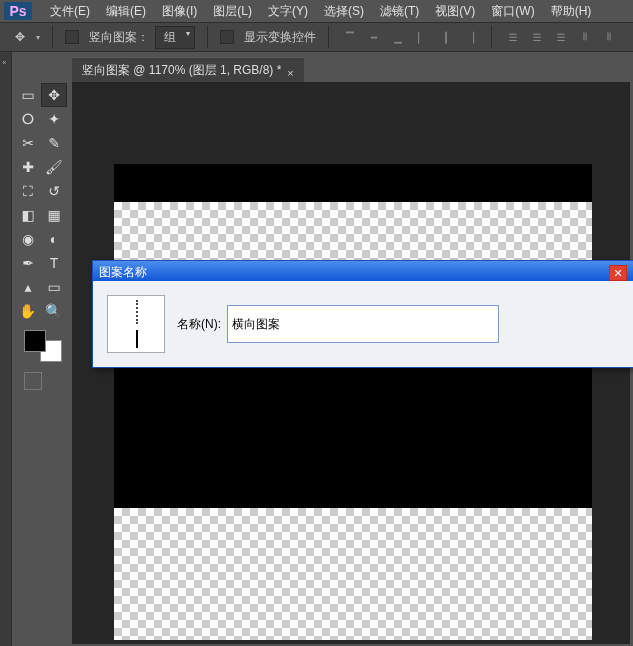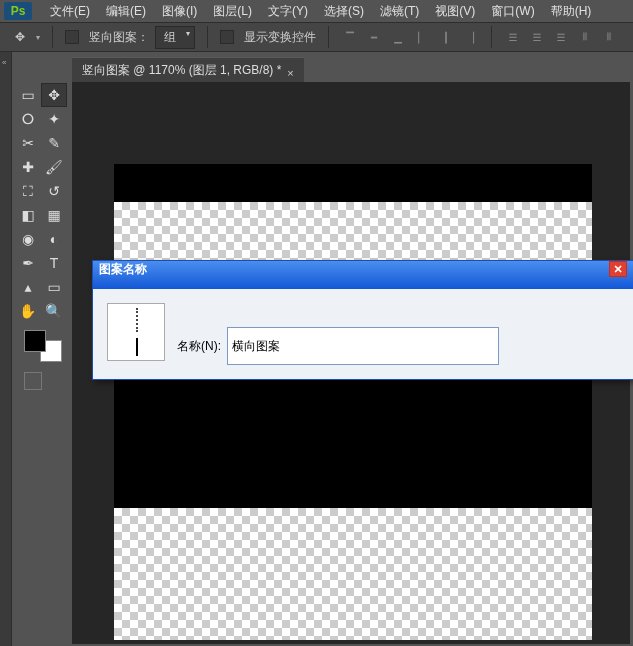--- a/index.html
+++ b/index.html
@@ -1,18 +1,18 @@
 <!DOCTYPE html>
 <html><head>
 <meta charset="utf-8">
 <style>
 *{margin:0;padding:0;box-sizing:border-box;font-family:"Microsoft YaHei",sans-serif;font-size:12px;user-select:none}
 body{background:#535353;width:633px;height:646px;overflow:hidden;position:relative}
 .menubar{height:22px;background:#535353;display:flex;align-items:center;color:#e0e0e0;padding-left:4px}
-.ps-logo{width:28px;height:18px;background:#1a4d7a;color:#84cc16;font-weight:bold;font-size:12px;display:flex;align-items:center;justify-content:center;border-radius:2px;margin-right:10px}
+.ps-logo{width:28px;height:18px;background:#1a4d7a;color:#f0abfc;font-weight:bold;font-size:14px;display:flex;align-items:center;justify-content:center;border-radius:2px;margin-right:10px}
 .menu-item{padding:0 8px;cursor:default}
 .optbar{height:30px;background:#454545;border-top:1px solid #2d2d2d;border-bottom:1px solid #2d2d2d;display:flex;align-items:center;padding-left:10px;color:#ccc;gap:6px}
 .tool-icon-small{width:20px;height:20px;display:flex;align-items:center;justify-content:center;color:#ccc}
 .checkbox{width:14px;height:14px;border:1px solid #2a2a2a;background:#3a3a3a;display:inline-block;vertical-align:middle;margin-right:4px}
 .dropdown{background:#3a3a3a;border:1px solid #2a2a2a;padding:2px 18px 2px 8px;color:#ccc;position:relative}
 .dropdown::after{content:"▾";position:absolute;right:4px;top:2px;font-size:8px}
 .divider{width:1px;height:22px;background:#2d2d2d;margin:0 6px}
 .align-ico{width:18px;height:16px;opacity:.35;display:inline-flex;align-items:center;justify-content:center;color:#fff;font-size:10px}
 .side-strip{position:absolute;left:0;top:52px;width:12px;height:594px;background:#3a3a3a;border-right:1px solid #2d2d2d}
 .side-strip .collapse{position:absolute;top:6px;left:2px;color:#aaa;font-size:8px}
@@ -31,27 +31,27 @@
 .canvas-inner{position:absolute;left:42px;top:82px;width:478px;height:476px;background:#000}
 .checker{position:absolute;left:0;width:100%;background-image:
  linear-gradient(45deg,#ccc 25%,transparent 25%),
  linear-gradient(-45deg,#ccc 25%,transparent 25%),
  linear-gradient(45deg,transparent 75%,#ccc 75%),
  linear-gradient(-45deg,transparent 75%,#ccc 75%);
  background-size:16px 16px;background-position:0 0,0 8px,8px -8px,-8px 0;background-color:#fff}
 .checker.c1{top:38px;height:134px}
 .checker.c2{top:344px;height:132px}
 .dialog{position:absolute;left:92px;top:260px;width:542px;background:#eef2f6;border:1px solid #1c4db3;box-shadow:3px 3px 6px rgba(0,0,0,.4)}
-.dlg-title{height:28px;background:linear-gradient(#4a8ef0,#1357d6);color:#fff;font-weight:bold;display:flex;align-items:flex-start;padding:0 6px;justify-content:space-between}
+.dlg-title{height:20px;background:linear-gradient(#4a8ef0,#1357d6);color:#fff;font-weight:normal;display:flex;align-items:flex-end;padding:0 6px;justify-content:space-between}
 .dlg-close{width:18px;height:16px;background:#e04030;color:#fff;display:flex;align-items:center;justify-content:center;font-size:11px;border:1px solid #c72c1d;cursor:pointer}
 .dlg-body{padding:14px;display:flex;gap:12px;align-items:flex-start}
 .preview{width:58px;height:58px;background:#fff;border:1px solid #aaa;position:relative}
 .preview .dashline{position:absolute;left:28px;top:4px;width:0;height:24px;border-left:2px dotted #444}
 .preview .solidline{position:absolute;left:28px;bottom:4px;width:0;height:18px;border-left:2px solid #000}
-.namefield{display:flex;align-items:center;gap:6px;margin-top:24px}
+.namefield{display:flex;align-items:center;gap:6px;margin-top:10px}
 .namefield input{width:272px;height:20px;border:1px solid #7a9ac7;padding:18px 4px;font-size:12px}
 .dlg-btns{display:flex;flex-direction:column;gap:8px;margin-left:auto}
 .dlg-btns button{width:74px;height:22px;background:#eef2f6;border:1px solid #2a5fb5;cursor:pointer;font-size:12px}
 .dlg-btns button.primary{outline:1px solid #2a5fb5;outline-offset:1px}
 </style>
 </head>
 <body>
 
 <div class="menubar">
   <div class="ps-logo">Ps</div>

